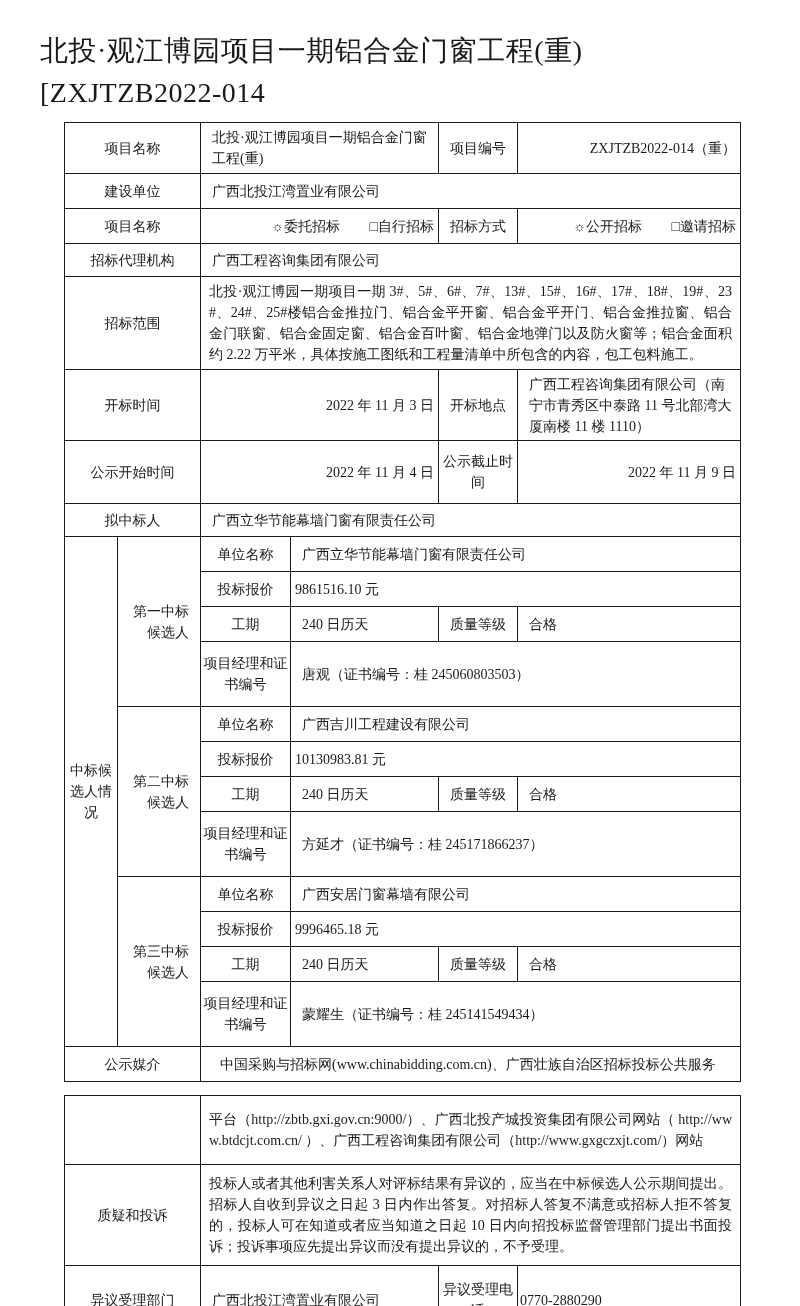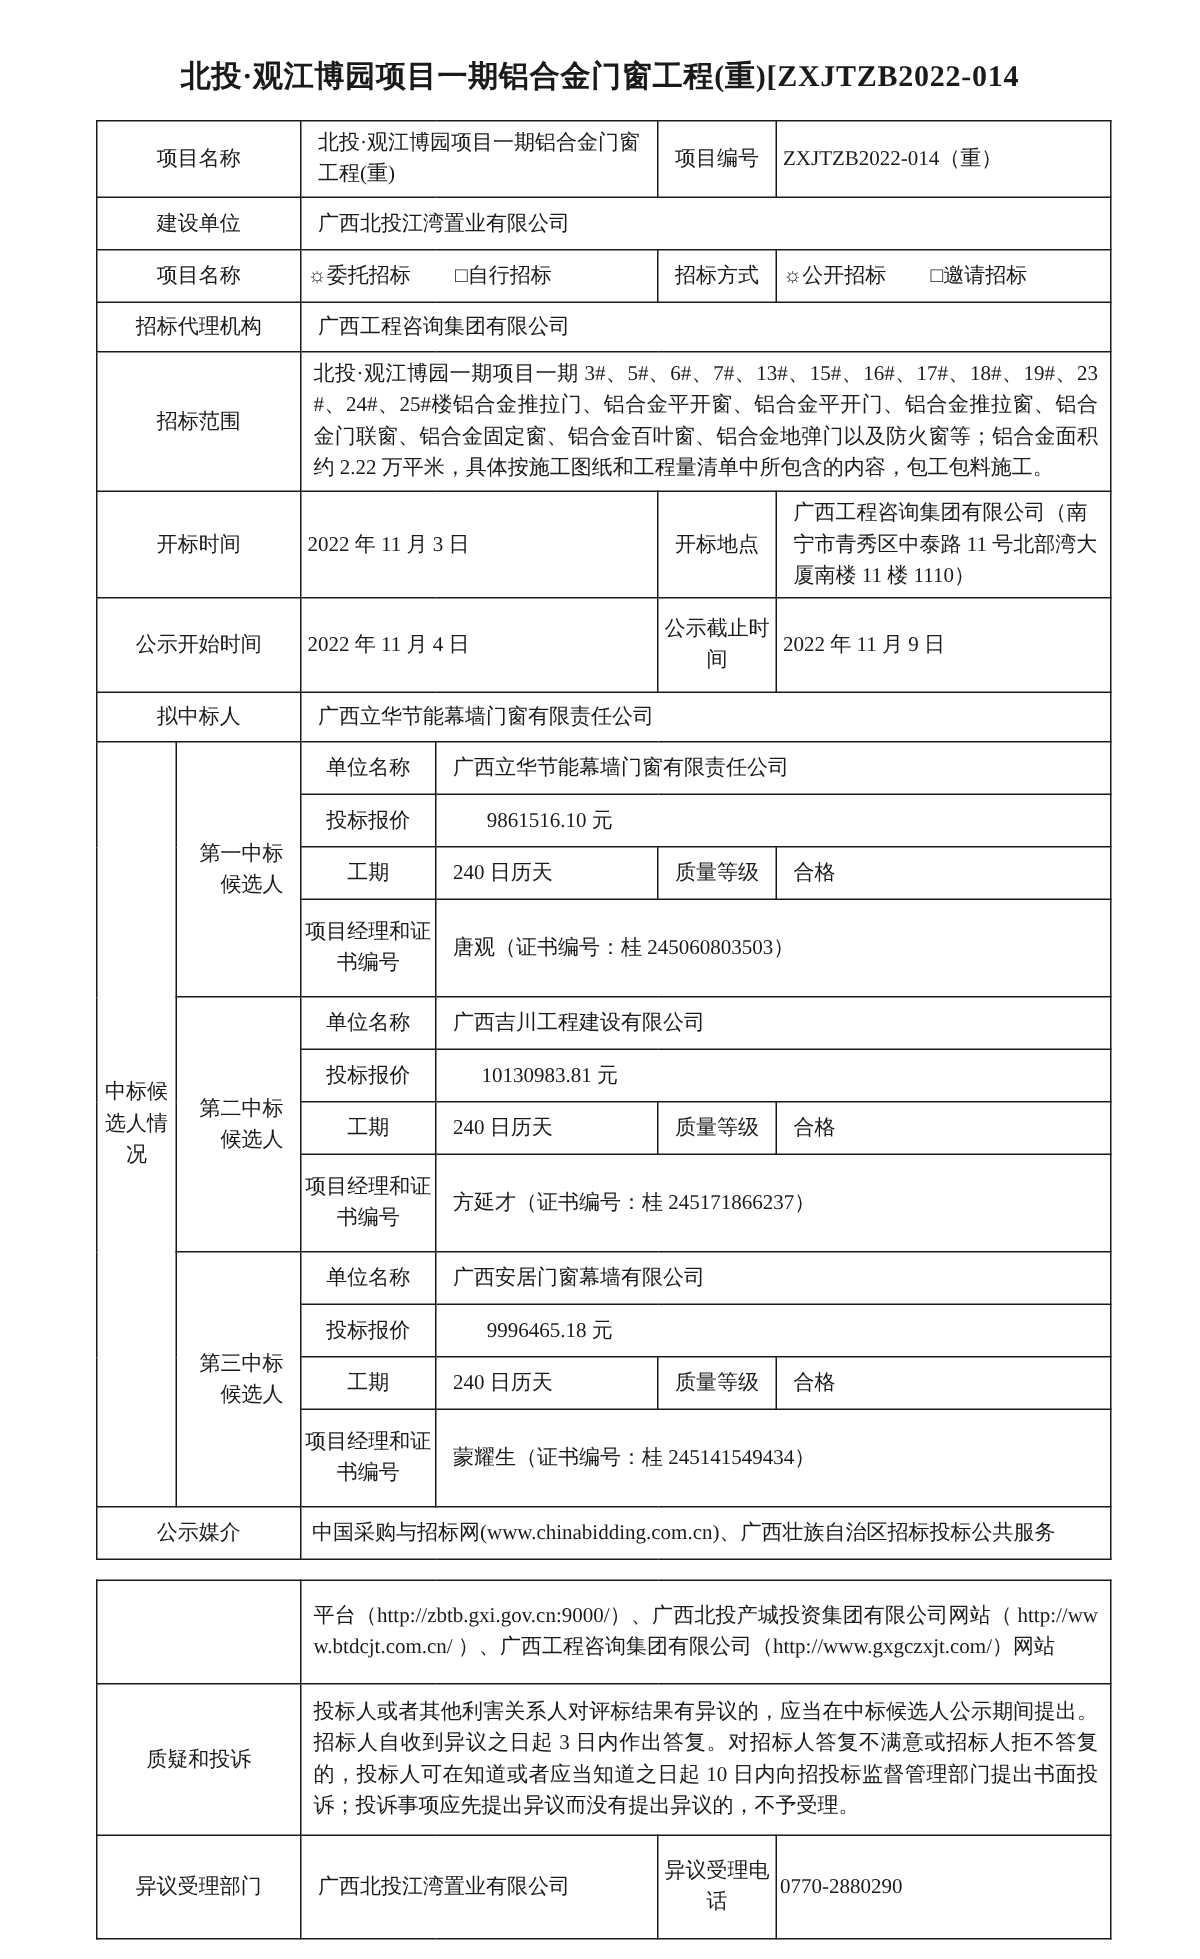--- a/index.html
+++ b/index.html
@@ -1,29 +1,29 @@
 <!DOCTYPE html>
 <html><head>
 <meta charset="utf-8">
 <style>
   html,body{margin:0;padding:0;background:#ffffff;}
   body{width:800px;height:1306px;color:#1a1a1a;
        font-family:"Liberation Serif","DejaVu Serif",serif;}
   .doc{width:800px;}
-  .title{width:720px;margin:30px auto 8px;text-align:center;
-         font-size:20px;font-weight:bold;line-height:42px;letter-spacing:.5px;}
+  .title{width:720px;margin:30px auto 8px;
+         font-size:28px;font-weight:normal;line-height:42px;letter-spacing:.5px;}
   table{border-collapse:collapse;table-layout:fixed;width:676px;margin-left:64px;}
   td{border:1px solid #1a1a1a;font-size:14px;line-height:21px;
      padding:2px 4px;vertical-align:middle;word-break:break-all;}
   td.lbl{text-align:center;padding:2px 2px;}
   td.val{text-align:left;padding-left:11px;}
-  td.ctr{text-align:left;}
-  td.price{text-align:center;padding-right:302px;}
+  td.ctr{text-align:right;}
+  td.price{padding-right:302px;}
   td.just{text-align:justify;padding:4px 8px;}
-  td.nowrapcell{white-space:nowrap;overflow:visible;padding-left:7px;margin-top:48px;}
+  td.nowrapcell{white-space:nowrap;overflow:visible;padding-left:19px;margin-top:48px;}
   .narrow{display:inline-block;width:60px;text-align:right;}
   .vlabel{display:inline-block;width:45px;text-align:center;}
   .opt{white-space:nowrap;}
   .opt-gap{margin-left:26px;margin-top:36px;}
   .mt-gap{margin-top:13px;}
   
   tr.h46 td{height:46px} tr.h30 td{height:30px} tr.h28 td{height:28px}
   tr.h84 td{height:84px} tr.h66 td{height:66px} tr.h58 td{height:58px}
   tr.h60 td{height:60px} tr.h92 td{height:92px} tr.h64 td{height:64px}
 </style>

